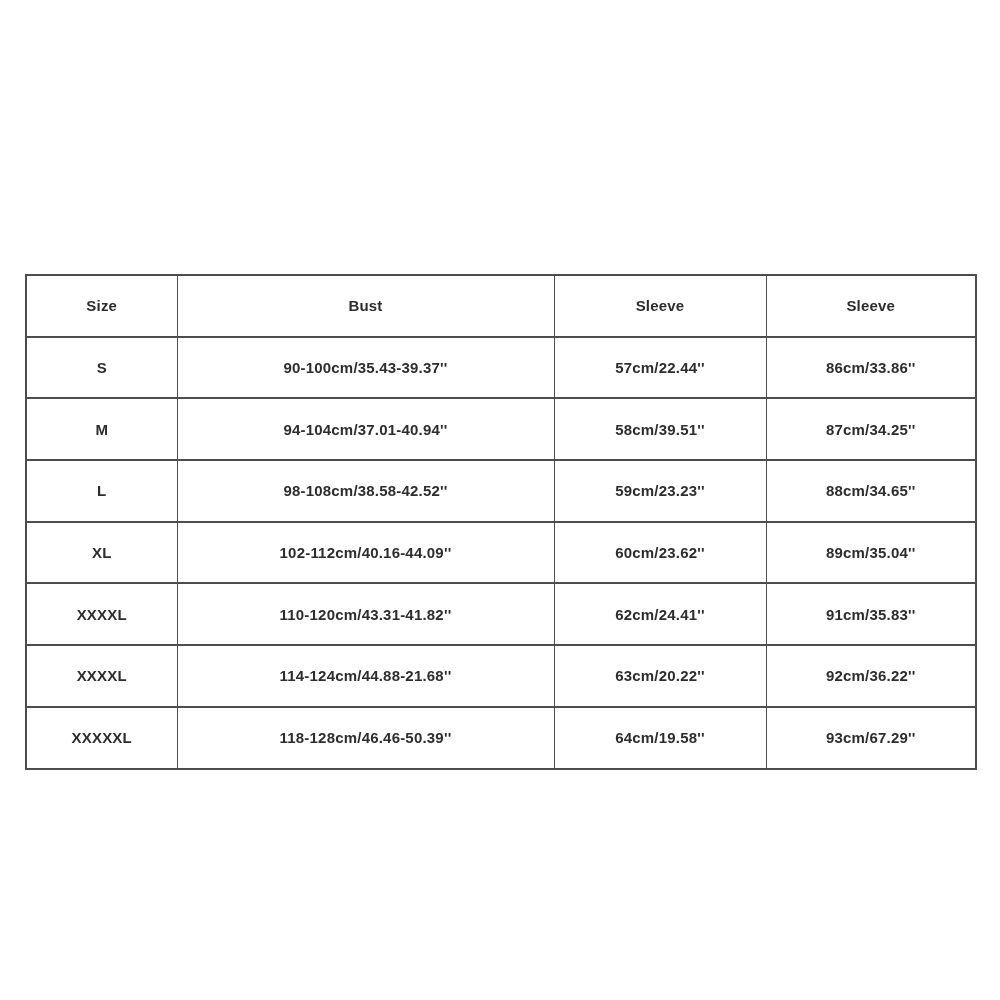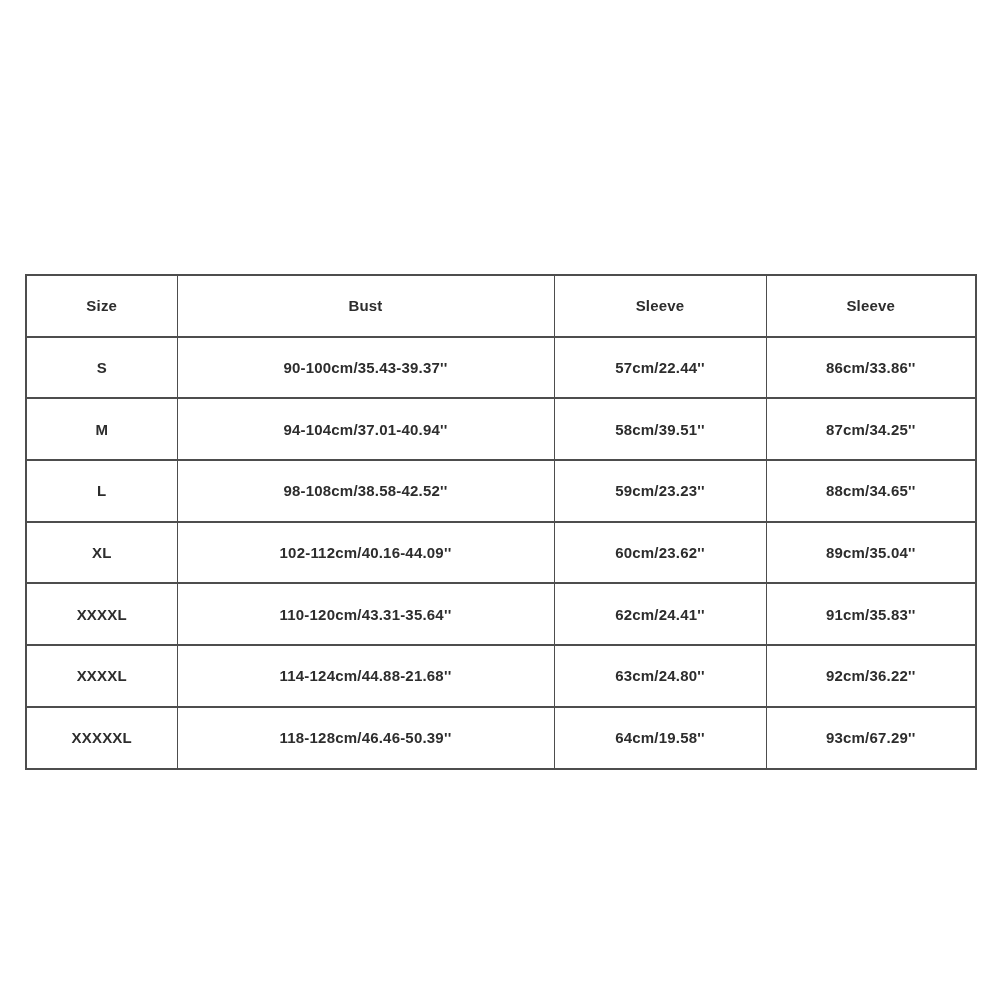--- a/index.html
+++ b/index.html
@@ -85,28 +85,28 @@
         <td>88cm/34.65''</td>
       </tr>
       <tr>
         <td>XL</td>
         <td>102-112cm/40.16-44.09''</td>
         <td>60cm/23.62''</td>
         <td>89cm/35.04''</td>
       </tr>
       <tr>
         <td>XXXXL</td>
-        <td>110-120cm/43.31-35.64''</td>
+        <td>110-120cm/43.31-41.82''</td>
         <td>62cm/24.41''</td>
         <td>91cm/35.83''</td>
       </tr>
       <tr>
         <td>XXXXL</td>
         <td>114-124cm/44.88-21.68''</td>
-        <td>63cm/24.80''</td>
+        <td>63cm/20.22''</td>
         <td>92cm/36.22''</td>
       </tr>
       <tr>
         <td>XXXXXL</td>
         <td>118-128cm/46.46-50.39''</td>
         <td>64cm/19.58''</td>
         <td>93cm/67.29''</td>
       </tr>
     </tbody>
   </table>

